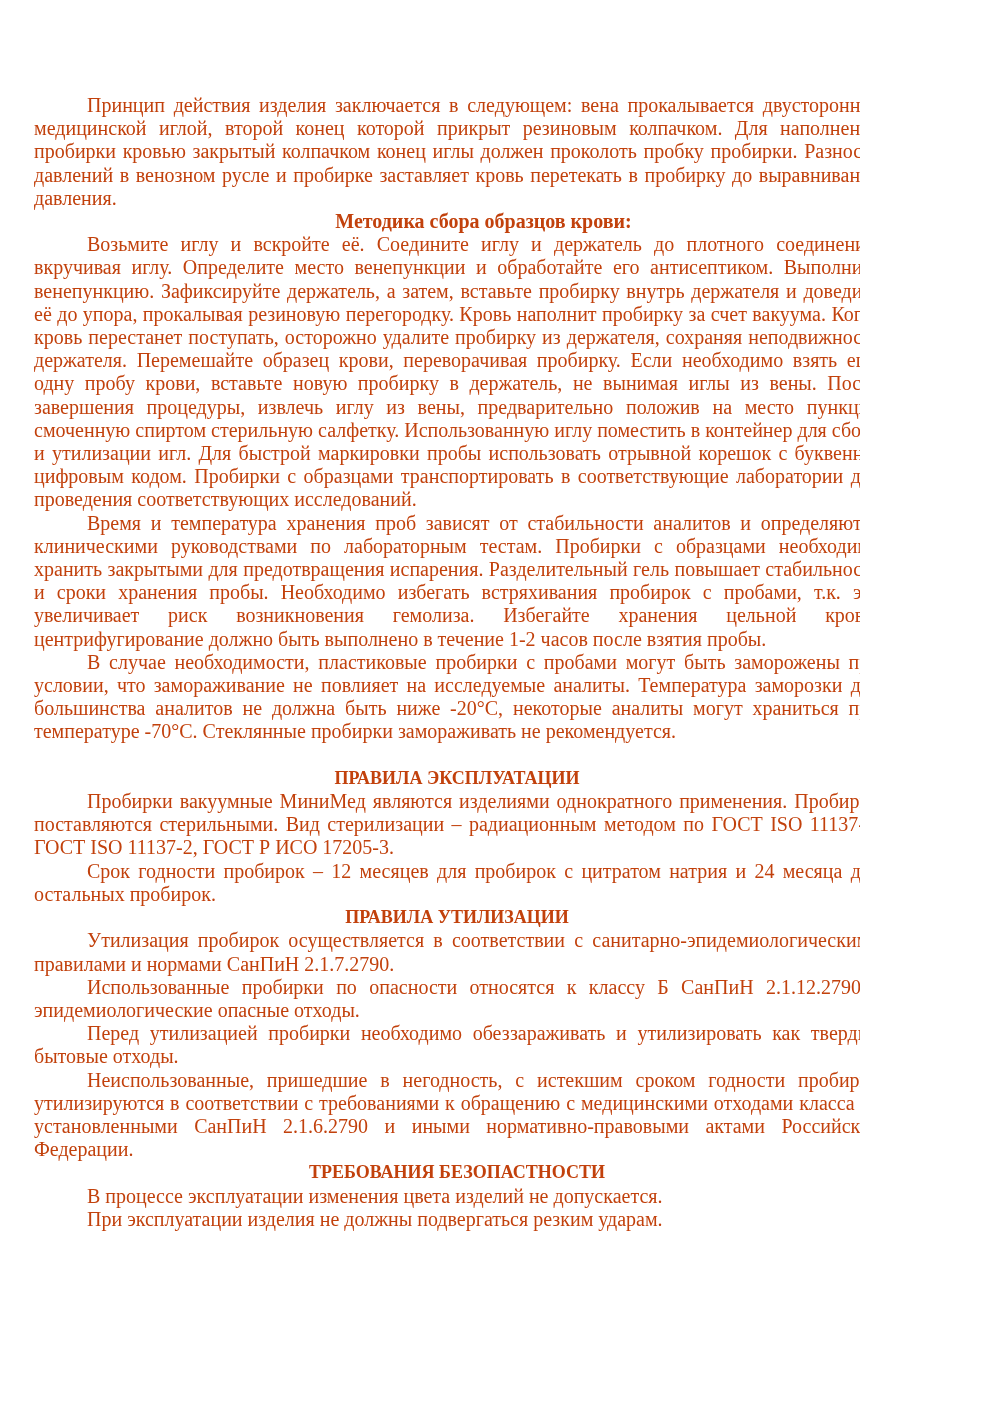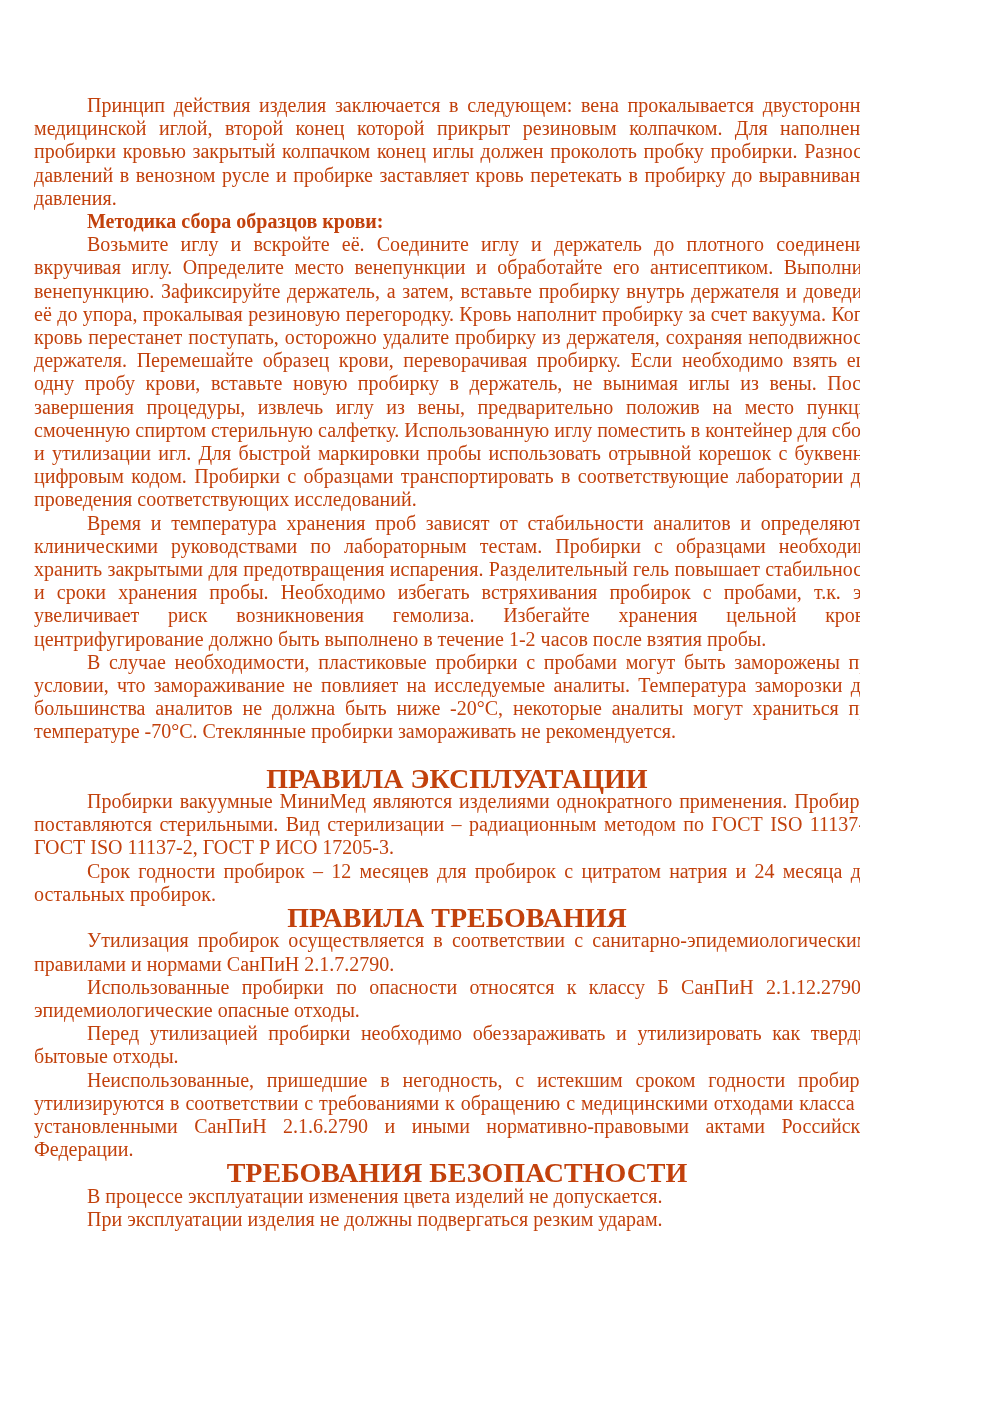--- a/index.html
+++ b/index.html
@@ -27,25 +27,25 @@
   }
   .para {
     margin: 0;
     text-indent: 53px;
     text-align: justify;
   }
   .subheading {
     margin: 0;
     text-indent: 53px;
     font-weight: bold;
-    text-align: left;
+    text-align: center;
   }
   .center-heading {
     margin: 0;
-    font-size: 28px;
+    font-size: 18px;
     line-height: 23.2px;
     font-weight: bold;
     text-align: center;
     text-indent: 0;
   }
   .gap-before {
     margin-top: 23.2px;
   }
 </style>
 </head>
@@ -64,21 +64,21 @@
     <p class="para">Время и температура хранения проб зависят от стабильности аналитов и определяются клиническими руководствами по лабораторным тестам. Пробирки с образцами необходимо хранить закрытыми для предотвращения испарения. Разделительный гель повышает стабильность и сроки хранения пробы. Необходимо избегать встряхивания пробирок с пробами, т.к. это увеличивает риск возникновения гемолиза. Избегайте хранения цельной крови, центрифугирование должно быть выполнено в течение 1-2 часов после взятия пробы.</p>
 
     <p class="para">В случае необходимости, пластиковые пробирки с пробами могут быть заморожены при условии, что замораживание не повлияет на исследуемые аналиты. Температура заморозки для большинства аналитов не должна быть ниже -20°С, некоторые аналиты могут храниться при температуре -70°С. Стеклянные пробирки замораживать не рекомендуется.</p>
 
     <h2 class="center-heading gap-before">ПРАВИЛА ЭКСПЛУАТАЦИИ</h2>
 
     <p class="para">Пробирки вакуумные МиниМед являются изделиями однократного применения. Пробирки поставляются стерильными. Вид стерилизации – радиационным методом по ГОСТ ISO 11137-1, ГОСТ ISO 11137-2, ГОСТ Р ИСО 17205-3.</p>
 
     <p class="para">Срок годности пробирок – 12 месяцев для пробирок с цитратом натрия и 24 месяца для остальных пробирок.</p>
 
-    <h2 class="center-heading">ПРАВИЛА ТРЕБОВАНИЯ</h2>
+    <h2 class="center-heading">ПРАВИЛА УТИЛИЗАЦИИ</h2>
 
     <p class="para">Утилизация пробирок осуществляется в соответствии с санитарно-эпидемиологическими правилами и нормами СанПиН 2.1.7.2790.</p>
 
     <p class="para">Использованные пробирки по опасности относятся к классу Б СанПиН 2.1.12.2790 - эпидемиологические опасные отходы.</p>
 
     <p class="para">Перед утилизацией пробирки необходимо обеззараживать и утилизировать как твердые бытовые отходы.</p>
 
     <p class="para">Неиспользованные, пришедшие в негодность, с истекшим сроком годности пробирки утилизируются в соответствии с требованиями к обращению с медицинскими отходами класса А, установленными СанПиН 2.1.6.2790 и иными нормативно-правовыми актами Российской Федерации.</p>
 
     <h2 class="center-heading">ТРЕБОВАНИЯ БЕЗОПАСТНОСТИ</h2>

